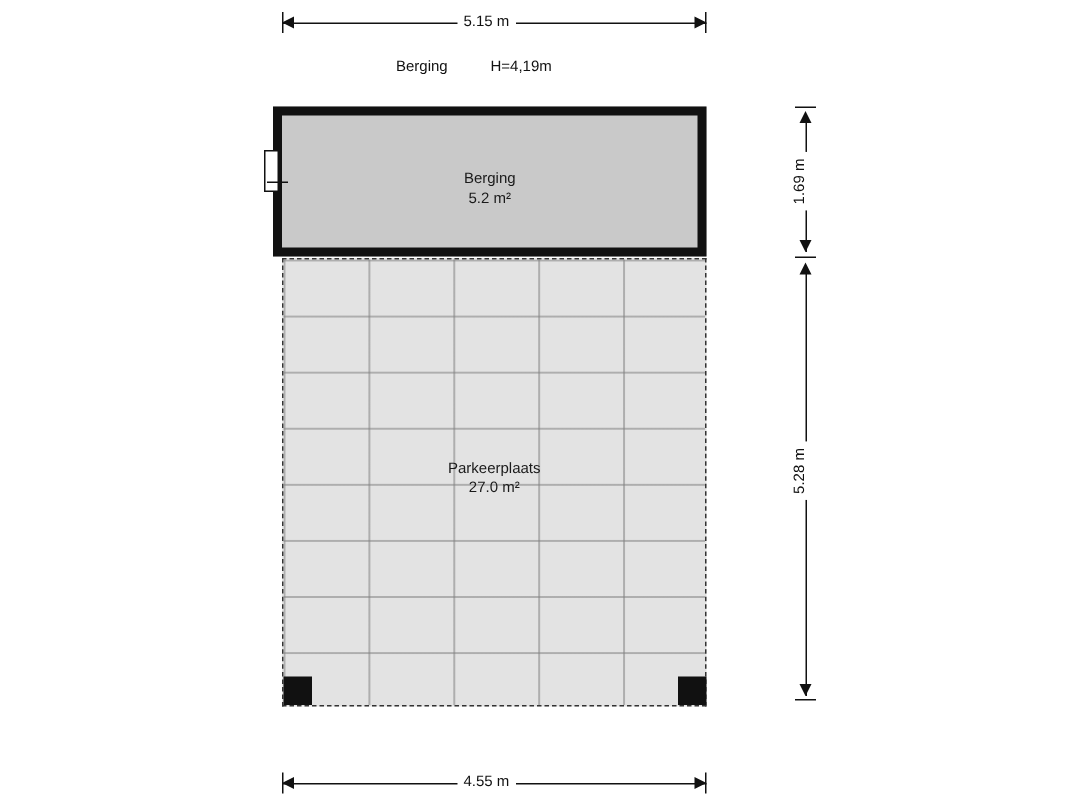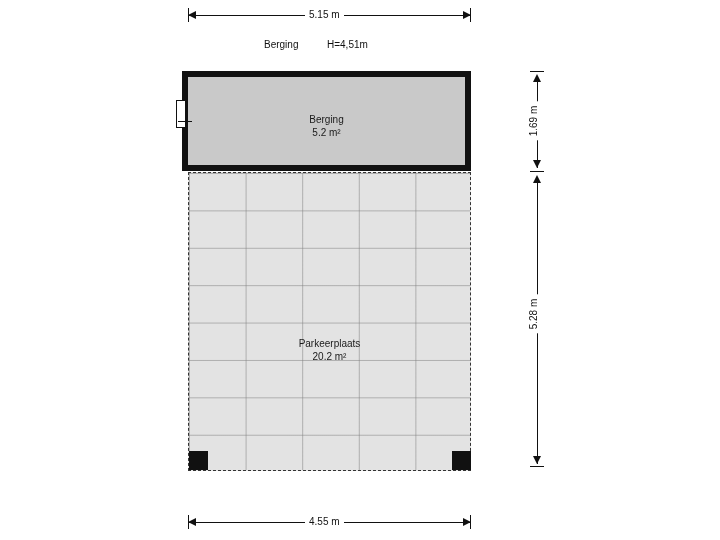--- a/index.html
+++ b/index.html
@@ -149,21 +149,20 @@
     background-size: 56.6px 37.4px;
   }
   #parkeer-label {
     position: absolute;
     left: 0; right: 0;
     top: 133px;
     text-align: center;
     font-size: 10px;
     color: #1a1a1a;
     line-height: 13px;
-    margin-top: 31px;
   }
   #parkeer-label span { display: block; }
 
   .pillar {
     position: absolute;
     width: 19px;
     height: 19px;
     background: #111111;
   }
   #pillar-left  { left: 189px; top: 451px; }
@@ -175,36 +174,36 @@
 <div id="stage">
 
   <div class="dim-h" style="left:188px; top:15px; width:283px;"></div>
   <div class="arrow left" style="left:188px; top:11px;"></div>
   <div class="arrow right" style="left:463px; top:11px;"></div>
   <div class="ext" style="left:188px; top:8px; width:1px; height:14px;"></div>
   <div class="ext" style="left:470px; top:8px; width:1px; height:14px;"></div>
   <div class="dim-label" style="left:305px; top:9px;">5.15 m</div>
 
   <div class="top-annot" style="left:264px; top:39px;">Berging</div>
-  <div class="top-annot" style="left:327px; top:39px;">H=4,51m</div>
+  <div class="top-annot" style="left:327px; top:39px;">H=4,19m</div>
 
   <div id="berging-room">
     <div id="berging-label">
       <span>Berging</span>
       <span class="area">5.2 m²</span>
     </div>
   </div>
   <div id="berging-door"></div>
   <div id="berging-door-swing"></div>
 
   <div id="parkeer-area">
     <div id="parkeer-grid"></div>
     <div id="parkeer-label">
       <span>Parkeerplaats</span>
-      <span>20.2 m²</span>
+      <span>27.0 m²</span>
     </div>
   </div>
   <div class="pillar" id="pillar-left"></div>
   <div class="pillar" id="pillar-right"></div>
 
   <div class="dim-v" style="left:537px; top:78px; width:1px; height:90px;"></div>
   <div class="arrow up" style="left:533px; top:74px;"></div>
   <div class="arrow down" style="left:533px; top:160px;"></div>
   <div class="ext" style="left:530px; top:71px; width:14px; height:1px;"></div>
   <div class="ext" style="left:530px; top:171px; width:14px; height:1px;"></div>

